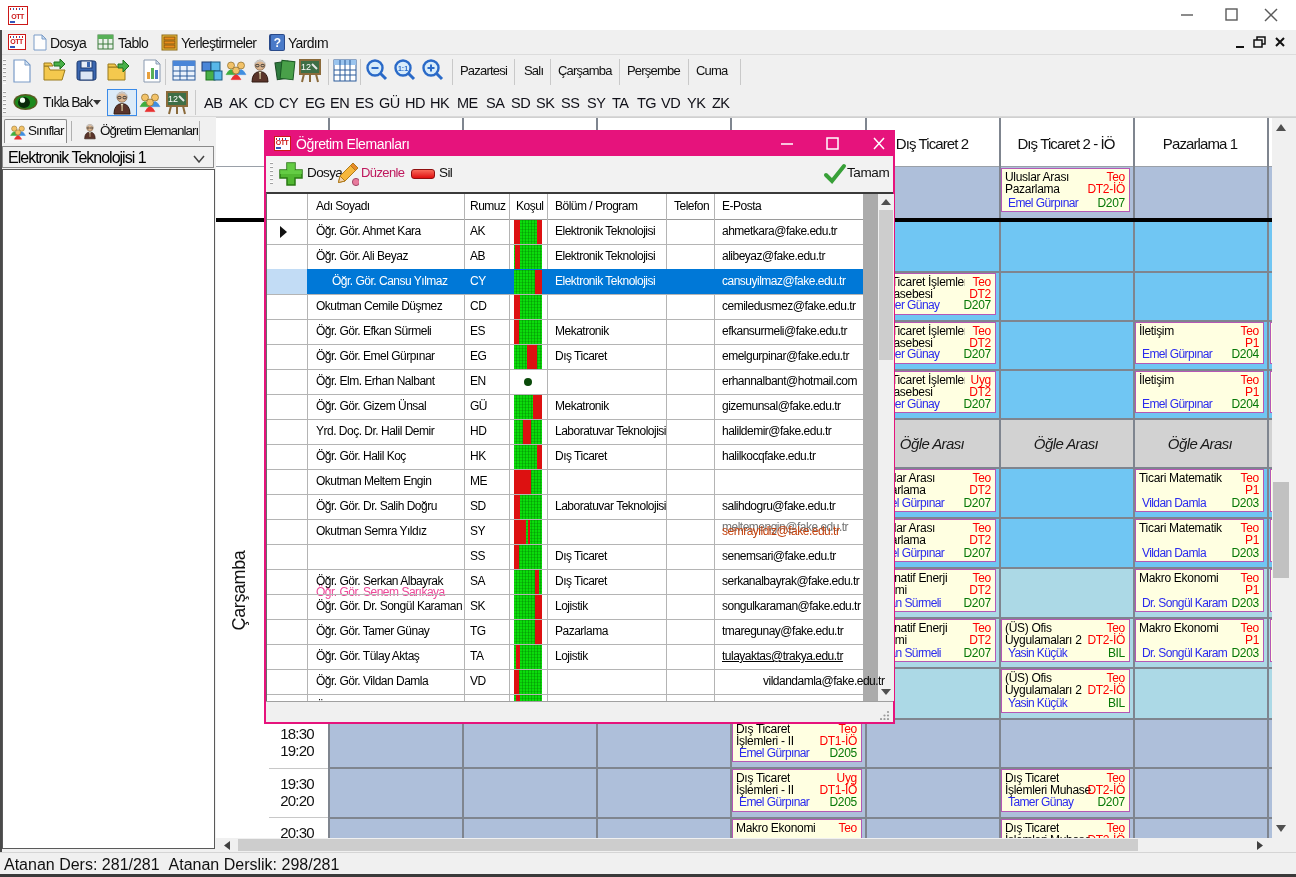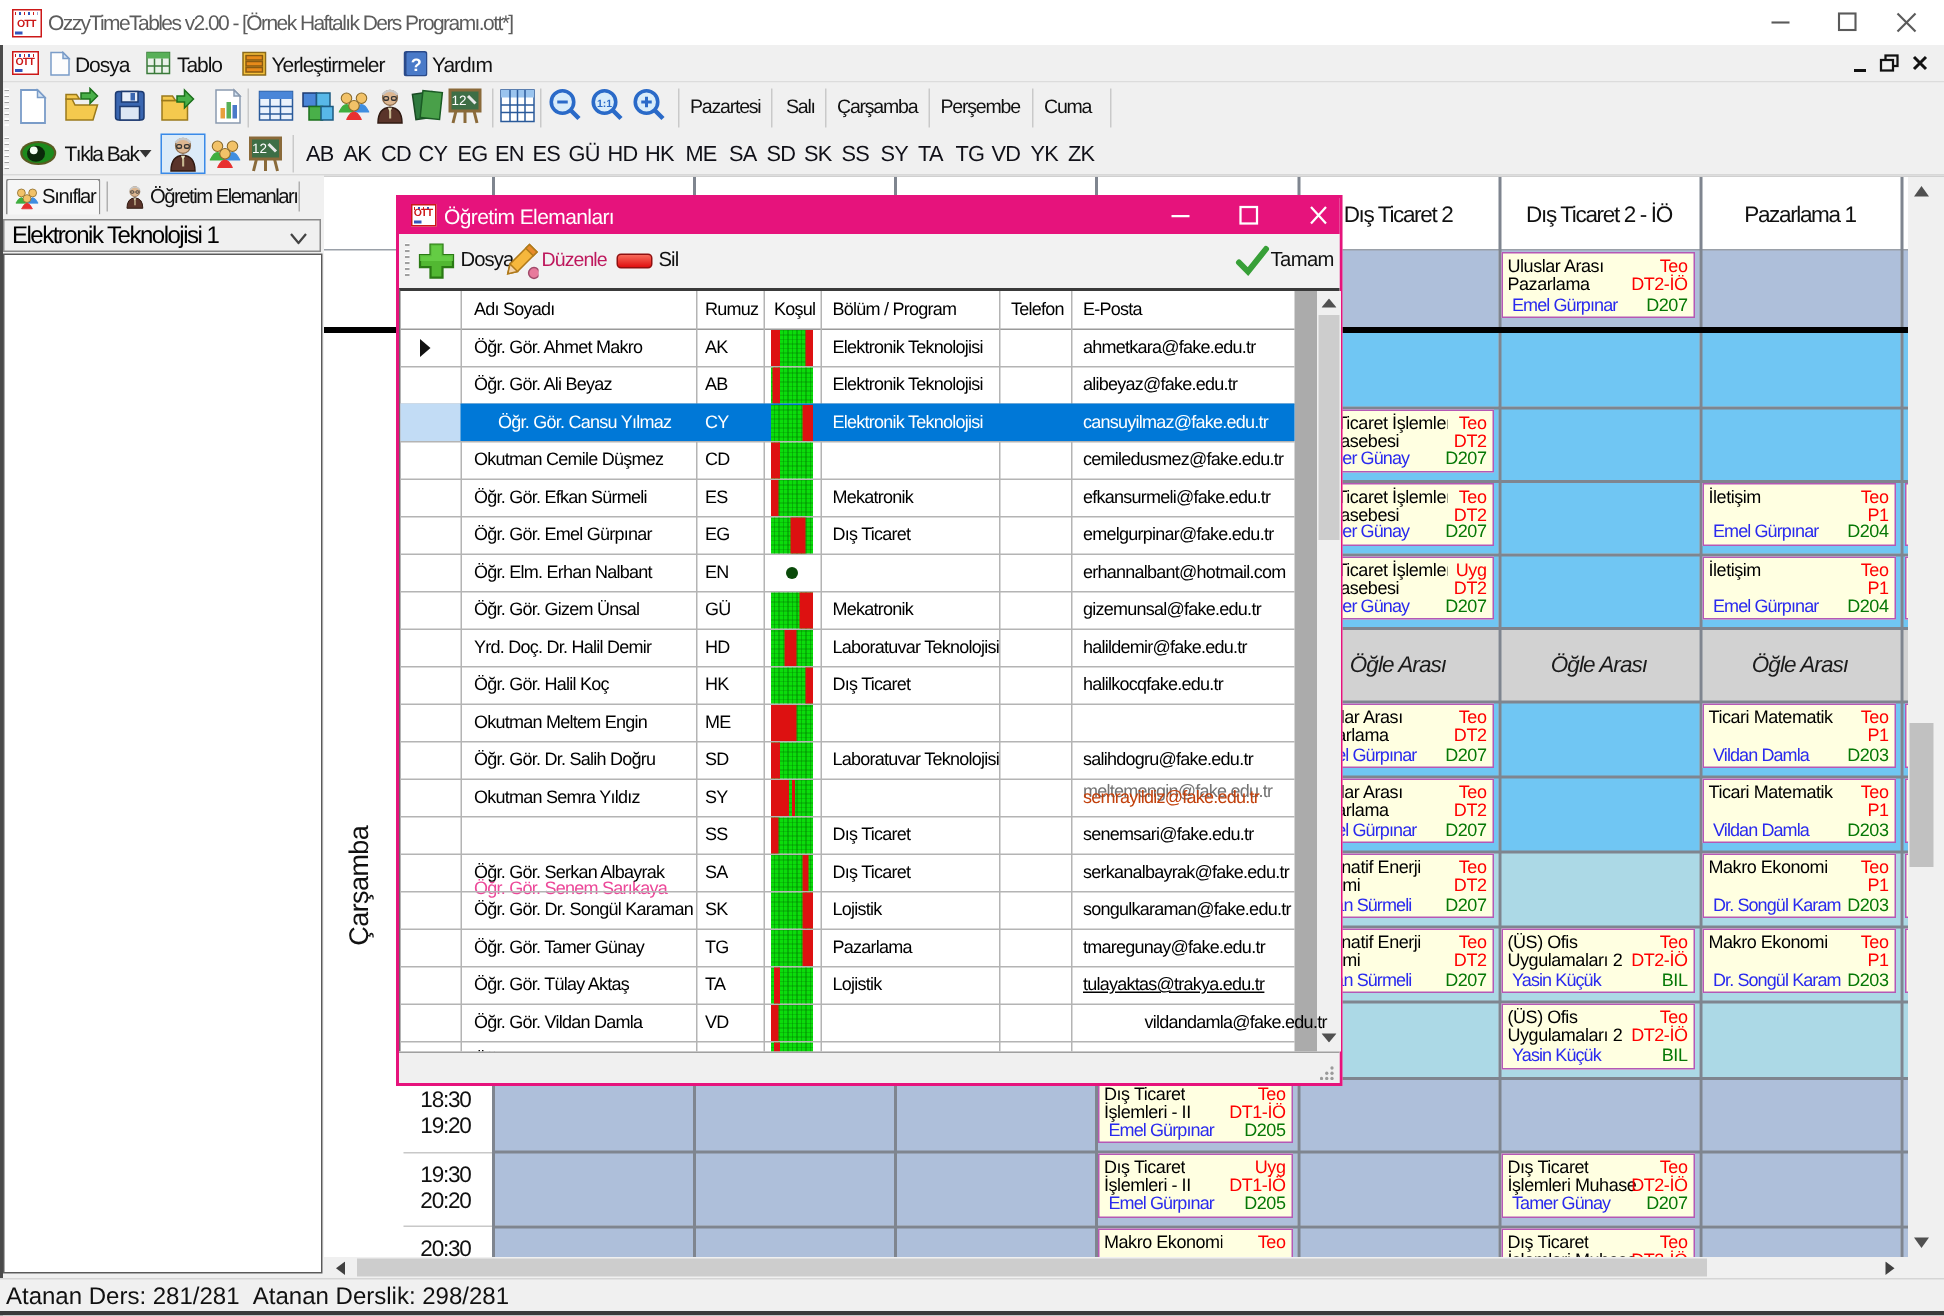--- a/index.html
+++ b/index.html
@@ -21,21 +21,20 @@
 .redseg{position:absolute;top:0;height:24px;background:#dd1111;}
 .ogle{position:absolute;font-style:italic;font-size:15px;letter-spacing:-0.6px;color:#1a1a1a;text-align:center;}
 .hdrtxt{position:absolute;top:17px;font-size:15px;letter-spacing:-0.9px;color:#111;text-align:center;}
 </style></head><body>
 <div class="abs" style="left:0;top:0;width:1296px;height:30px;background:#fff;">
 <div class="abs" style="left:8px;top:6px;width:20px;height:19px;background:#fff;border:1.5px solid #cc1818;">
       <div class="abs" style="left:1px;top:1px;width:15px;height:2px;background:repeating-linear-gradient(90deg,#cc1818 0 1px,#fff 1px 3px,#3355bb 3px 4px,#fff 4px 6px);"></div>
       <div class="abs" style="left:0;top:6px;width:17px;text-align:center;font-size:7px;font-weight:bold;color:#cc1818;letter-spacing:-0.5px;">OTT</div>
       <div class="abs" style="left:1px;bottom:1px;width:5px;height:2px;background:#3355bb;"></div>
     </div>
-<div class="abs" style="left:32px;top:7px;font-size:14px;letter-spacing:-1.05px;color:#5c5c5c;">OzzyTimeTables v2.00 - [Örnek Haftalık Ders Programı.ott*]</div>
 <svg class="abs" style="left:1174px;top:0;" width="120" height="30">
       <line x1="7" y1="15" x2="19" y2="15" stroke="#5a5a5a" stroke-width="1.4"></line>
       <rect x="52" y="9" width="11" height="11" fill="none" stroke="#5a5a5a" stroke-width="1.4"></rect>
       <line x1="91" y1="9" x2="103" y2="21" stroke="#5a5a5a" stroke-width="1.4"></line>
       <line x1="103" y1="9" x2="91" y2="21" stroke="#5a5a5a" stroke-width="1.4"></line>
     </svg>
 </div>
 <div class="abs" style="left:0;top:30px;width:1296px;height:25px;background:#f0f0f0;border-bottom:1px solid #dcdcdc;">
 <div class="abs" style="left:8px;top:4px;width:18px;height:16px;background:#fff;border:1.5px solid #cc1818;">
       <div class="abs" style="left:1px;top:1px;width:13px;height:2px;background:repeating-linear-gradient(90deg,#cc1818 0 1px,#fff 1px 3px,#3355bb 3px 4px,#fff 4px 6px);"></div>
@@ -682,21 +681,21 @@
 <div class="dgtext" style="left:407px;top:5px;">Telefon</div>
 <div class="dgtext" style="left:455px;top:5px;">E-Posta</div>
 <div class="abs" style="left:0;top:25px;width:596px;height:1px;background:#9a9a9a;"></div>
 <div class="abs" style="left:40px;top:0;width:1px;height:507px;background:#b4b4b4;"></div>
 <div class="abs" style="left:197px;top:0;width:1px;height:507px;background:#b4b4b4;"></div>
 <div class="abs" style="left:242px;top:0;width:1px;height:507px;background:#b4b4b4;"></div>
 <div class="abs" style="left:280px;top:0;width:1px;height:507px;background:#b4b4b4;"></div>
 <div class="abs" style="left:399px;top:0;width:1px;height:507px;background:#b4b4b4;"></div>
 <div class="abs" style="left:447px;top:0;width:1px;height:507px;background:#b4b4b4;"></div>
 <div class="abs" style="left:0;top:50px;width:596px;height:1px;background:#b4b4b4;"></div>
-<div class="dgtext" style="left:49px;top:30px;color:#000;">Öğr. Gör.  Ahmet Makro</div>
+<div class="dgtext" style="left:49px;top:30px;color:#000;">Öğr. Gör.  Ahmet Kara</div>
 <div class="dgtext" style="left:203px;top:30px;color:#000;">AK</div>
 <div class="dgtext" style="left:288px;top:30px;color:#000;">Elektronik Teknolojisi</div>
 <div class="dgtext" style="left:455px;top:30px;color:#000;">ahmetkara@fake.edu.tr</div>
 <div class="bar" style="top:26px;">
         <div class="redseg" style="left:0px;width:6px;"></div>
         <div class="redseg" style="left:23px;width:5px;"></div>
       </div>
 <svg class="abs" style="left:12px;top:32px" width="9" height="12">
         <path d="M1 0 L8 6 L1 12 z" fill="#111"></path>
       </svg>

